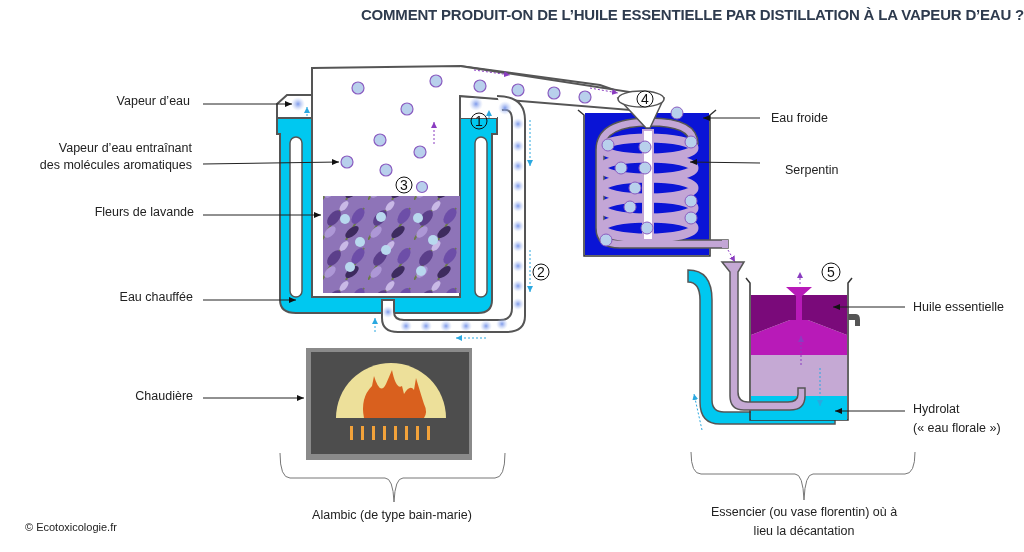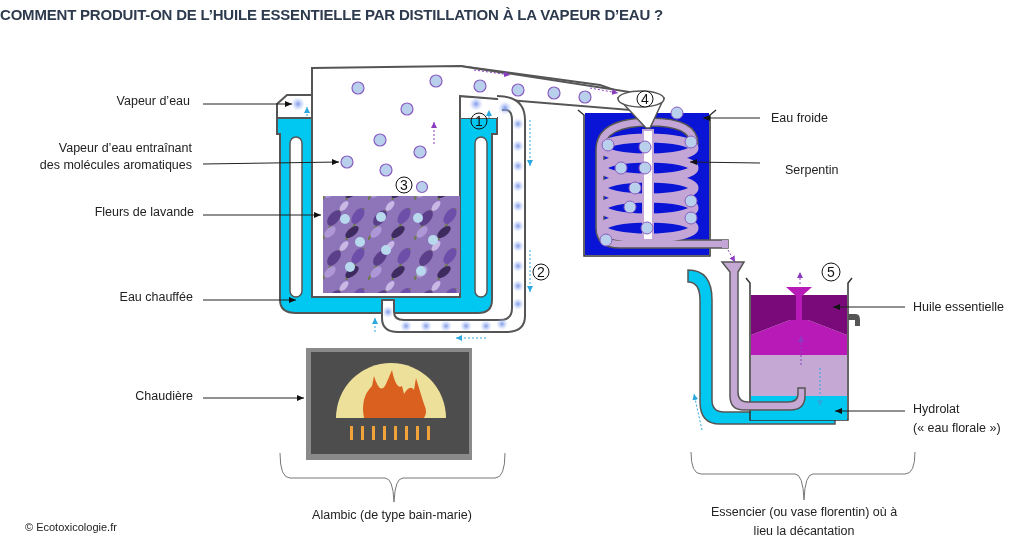--- a/index.html
+++ b/index.html
@@ -1,17 +1,17 @@
 <!DOCTYPE html>
 <html><head>
 <meta charset="utf-8">
 <style>
   html, body { margin:0; padding:0; background:#ffffff; }
   body { width:1024px; height:552px; position:relative; overflow:hidden; font-family:"Liberation Sans", sans-serif; }
-  #title { position:absolute; left:0; top:6px; width:1024px; text-align:left; font-family:"Liberation Sans", sans-serif; font-weight:bold; font-size:15px; color:#2e3b4e; letter-spacing:-0.2px; }
+  #title { position:absolute; left:0; top:6px; width:1024px; text-align:right; font-family:"Liberation Sans", sans-serif; font-weight:bold; font-size:15px; color:#2e3b4e; letter-spacing:-0.2px; }
   svg#diagram { position:absolute; left:0; top:0; }
   .lbl { font-family:"Liberation Sans", sans-serif; font-size:12.5px; fill:#222; }
   .num { font-family:"Liberation Sans", sans-serif; font-size:14px; fill:#111; }
   .credit { font-family:"Liberation Sans", sans-serif; font-size:11px; fill:#222; }
 </style>
 </head>
 <body>
 
 <div id="title">COMMENT PRODUIT-ON DE L’HUILE ESSENTIELLE PAR DISTILLATION À LA VAPEUR D’EAU ?</div>
 

